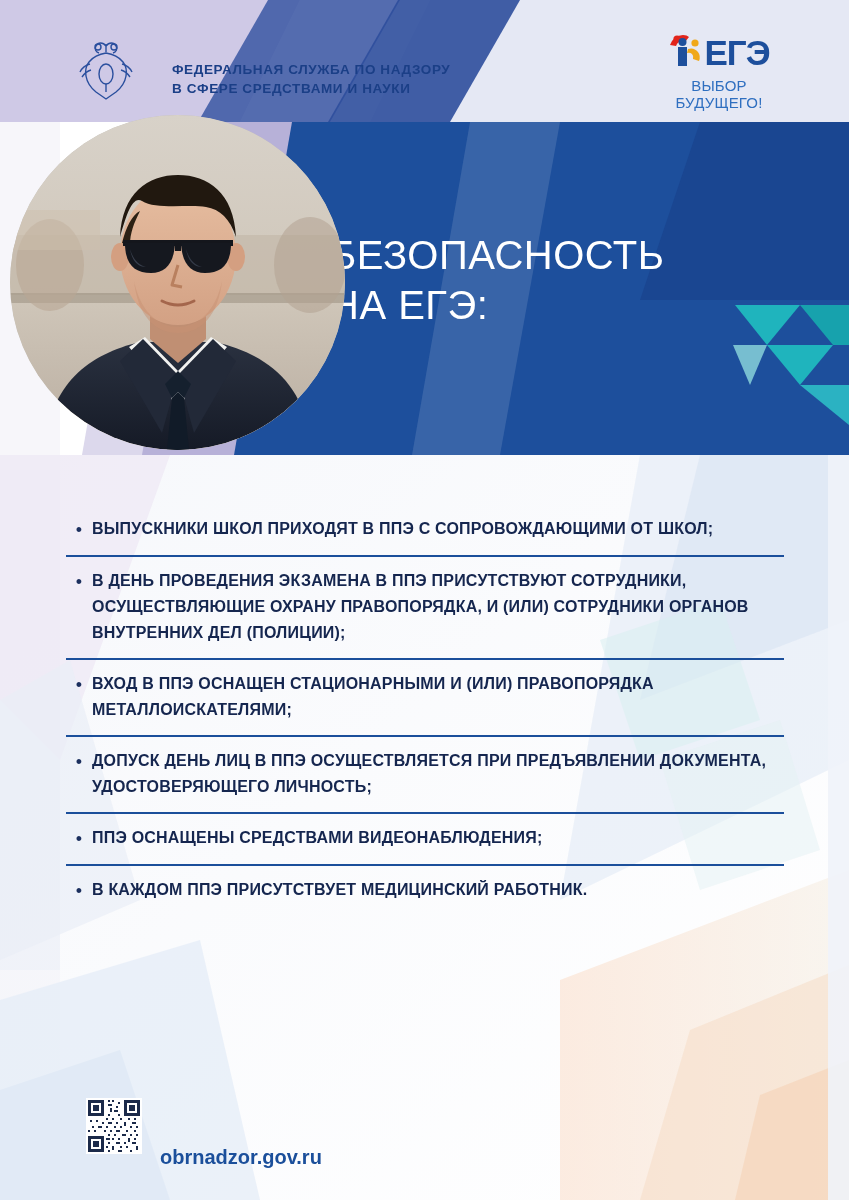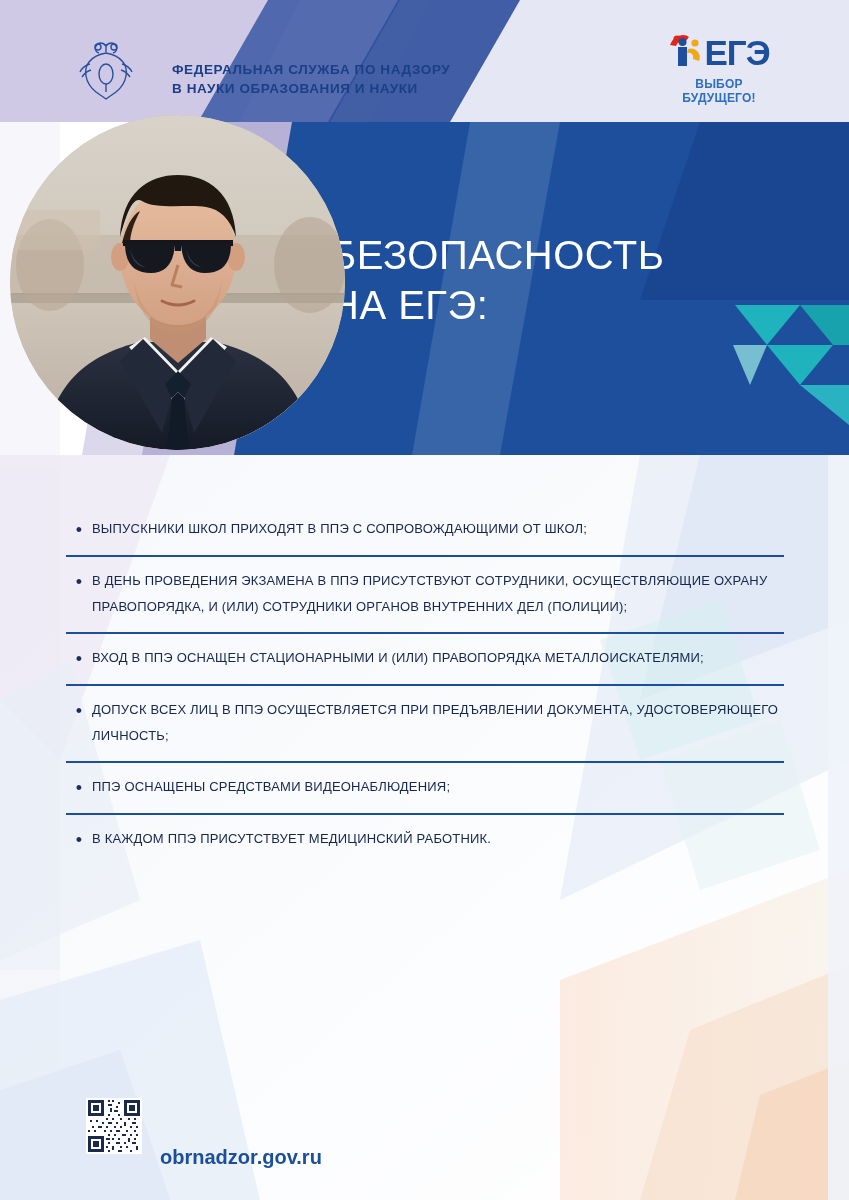--- a/index.html
+++ b/index.html
@@ -59,22 +59,22 @@
   }
   .ege-logo .letters {
     color: #1d4f9c;
     font-size: 35px;
     font-weight: bold;
     letter-spacing: -1px;
     line-height: 36px;
   }
   .ege-logo .tagline {
     color: #2f6fc0;
-    font-size: 12px;
-    font-weight: bold;
+    font-size: 15px;
+    font-weight: normal;
     letter-spacing: 0.2px;
     margin-top: 4px;
   }
   .title-text {
     position: absolute;
     left: 330px;
     top: 230px;
     z-index: 6;
     color: #ffffff;
     font-size: 40px;
@@ -116,22 +116,22 @@
     color: #1b2f5e;
     font-size: 18px;
     line-height: 26px;
     width: 26px;
     flex: 0 0 26px;
     text-align: center;
     padding-top: 1px;
   }
   .item-text {
     color: #15264f;
-    font-size: 13px;
-    font-weight: normal;
+    font-size: 16px;
+    font-weight: bold;
     line-height: 26px;
     letter-spacing: 0.2px;
     flex: 1;
   }
 
   
   .qr {
     position: absolute;
     left: 86px;
     top: 1098px;
@@ -232,21 +232,21 @@
           <path d="M13 30 c-4 1 -7 4 -9 7"></path>
           <path d="M43 30 c4 1 7 4 9 7"></path>
           <ellipse cx="28" cy="34" rx="7" ry="10"></ellipse>
           <path d="M28 44 l0 8"></path>
         </g>
       </svg>
     </div>
 
     <div class="agency-text">
       <div>ФЕДЕРАЛЬНАЯ СЛУЖБА ПО НАДЗОРУ</div>
-      <div>В НАУКИ ОБРАЗОВАНИЯ И НАУКИ</div>
+      <div>В СФЕРЕ СРЕДСТВАМИ И НАУКИ</div>
     </div>
 
     <div class="ege-logo">
       <div class="mark">
         <span>
           <svg width="34" height="36" viewBox="0 0 34 36">
             <path d="M2 12 q4 -10 13 -10 q4 0 6 2 l-4 5 q-2 -1 -3 -1 q-4 0 -6 5 z" fill="#e2241b"></path>
             <circle cx="9" cy="6" r="3.6" fill="#e2241b"></circle>
             <path d="M10 14 h9 v19 h-9 z" fill="#1d4f9c"></path>
             <circle cx="14.5" cy="9" r="4" fill="#1d4f9c"></circle>
@@ -342,21 +342,21 @@
       <span class="item-text">В ДЕНЬ ПРОВЕДЕНИЯ ЭКЗАМЕНА В ППЭ ПРИСУТСТВУЮТ СОТРУДНИКИ, ОСУЩЕСТВЛЯЮЩИЕ ОХРАНУ ПРАВОПОРЯДКА, И (ИЛИ) СОТРУДНИКИ ОРГАНОВ ВНУТРЕННИХ ДЕЛ (ПОЛИЦИИ);</span>
     </div>
 
     <div class="list-item">
       <span class="bullet">•</span>
       <span class="item-text">ВХОД В ППЭ ОСНАЩЕН СТАЦИОНАРНЫМИ И (ИЛИ) ПРАВОПОРЯДКА МЕТАЛЛОИСКАТЕЛЯМИ;</span>
     </div>
 
     <div class="list-item">
       <span class="bullet">•</span>
-      <span class="item-text">ДОПУСК ВСЕХ ЛИЦ В ППЭ ОСУЩЕСТВЛЯЕТСЯ ПРИ ПРЕДЪЯВЛЕНИИ ДОКУМЕНТА, УДОСТОВЕРЯЮЩЕГО ЛИЧНОСТЬ;</span>
+      <span class="item-text">ДОПУСК ДЕНЬ ЛИЦ В ППЭ ОСУЩЕСТВЛЯЕТСЯ ПРИ ПРЕДЪЯВЛЕНИИ ДОКУМЕНТА, УДОСТОВЕРЯЮЩЕГО ЛИЧНОСТЬ;</span>
     </div>
 
     <div class="list-item">
       <span class="bullet">•</span>
       <span class="item-text">ППЭ ОСНАЩЕНЫ СРЕДСТВАМИ ВИДЕОНАБЛЮДЕНИЯ;</span>
     </div>
 
     <div class="list-item">
       <span class="bullet">•</span>
       <span class="item-text">В КАЖДОМ ППЭ ПРИСУТСТВУЕТ МЕДИЦИНСКИЙ РАБОТНИК.</span>

